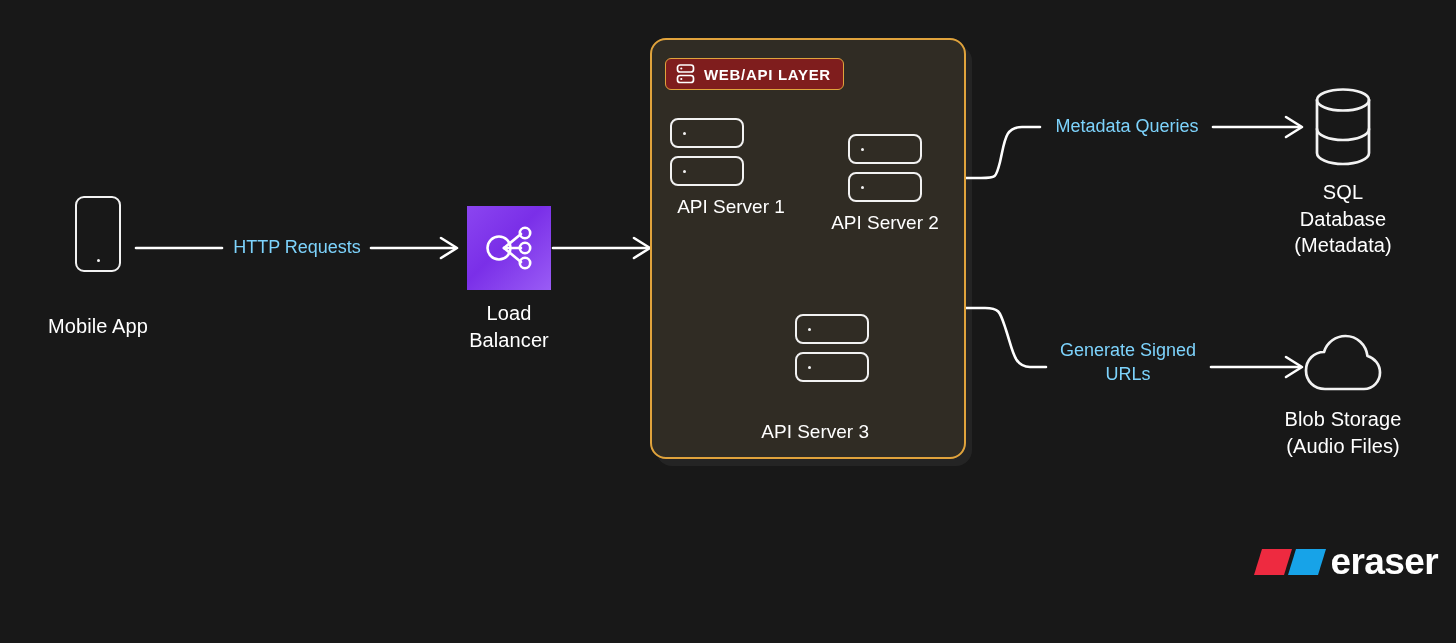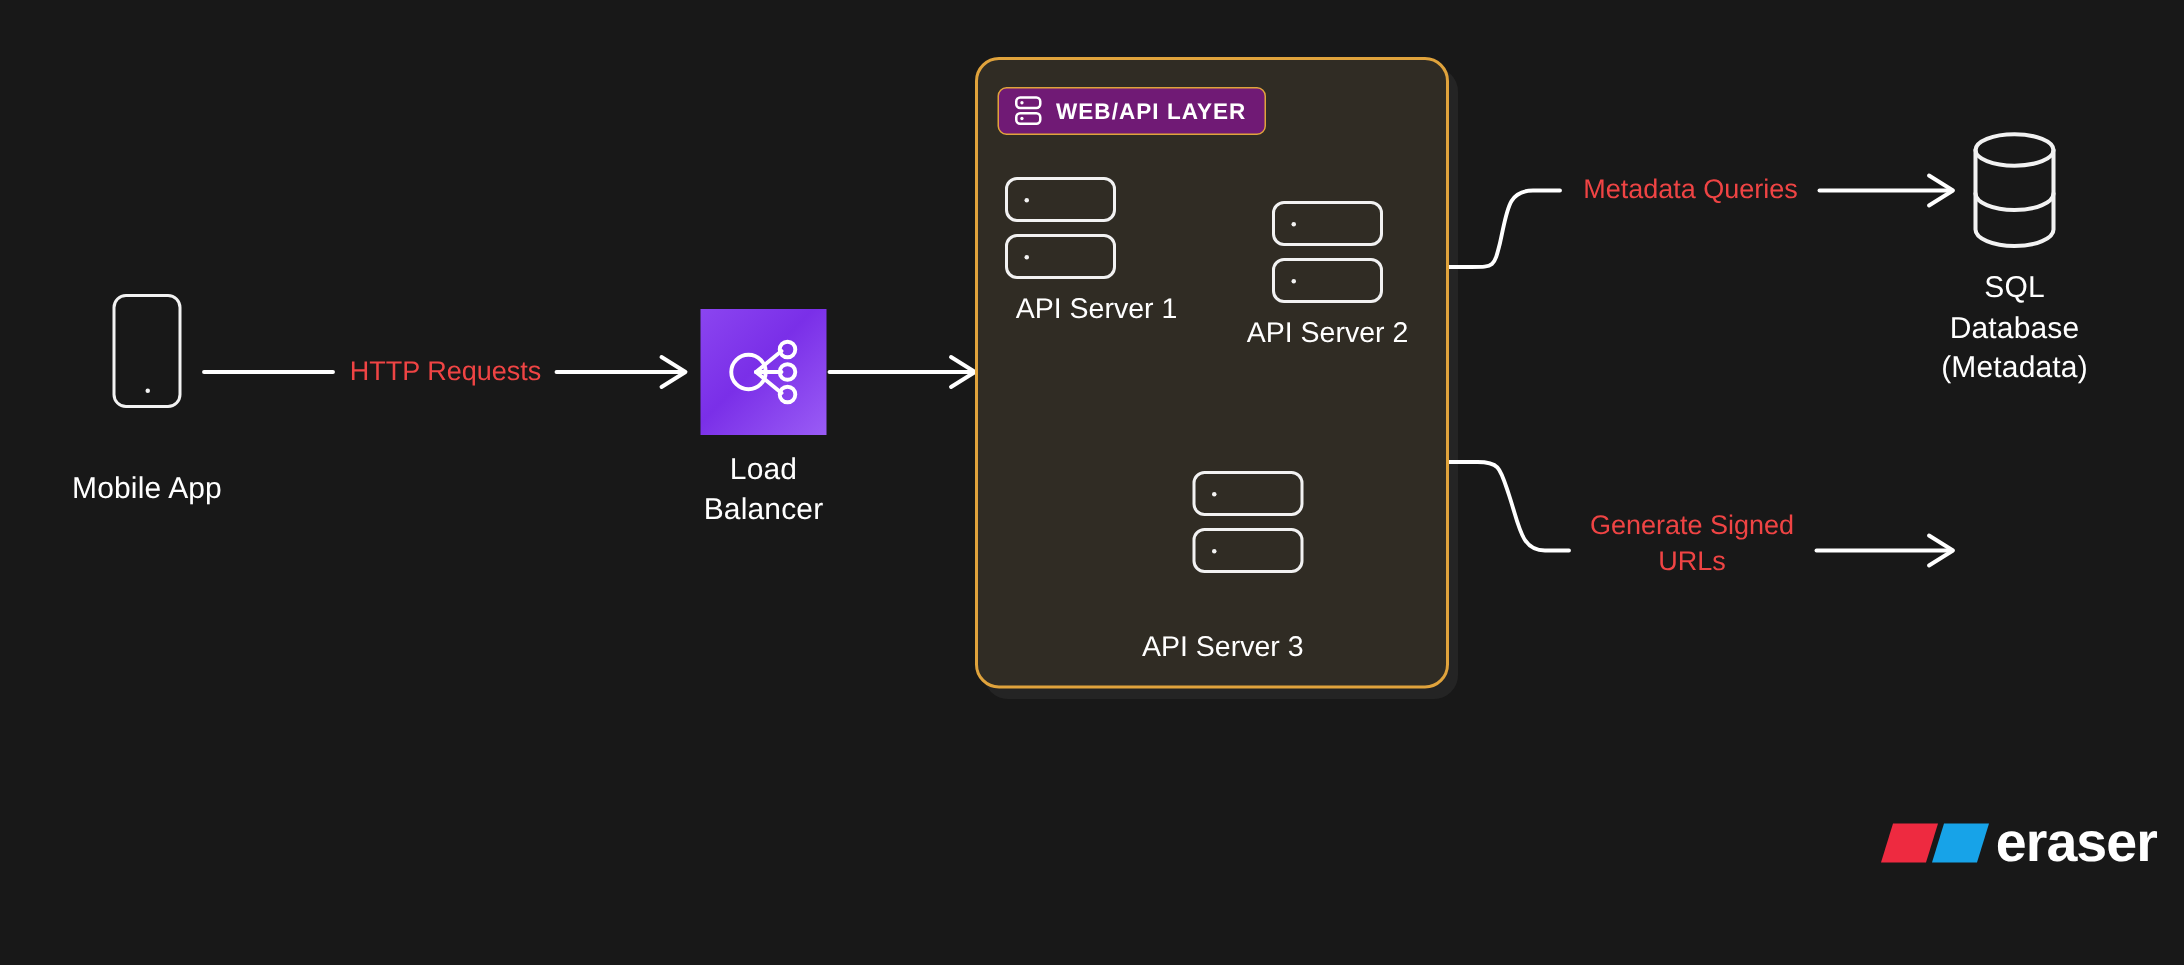--- a/index.html
+++ b/index.html
@@ -80,21 +80,21 @@
   }
   .group-badge {
     position: absolute;
     left: 13px;
     top: 18px;
     height: 32px;
     display: flex;
     align-items: center;
     gap: 9px;
     padding: 0 12px 0 10px;
-    background: #701a75;
+    background: #7f1d1d;
     border: 1.6px solid #e0a33c;
     border-radius: 6px;
     box-sizing: border-box;
   }
   .group-badge-text {
     color: #ffffff;
     font-size: 15px;
     font-weight: 700;
     letter-spacing: 0.7px;
   }
@@ -128,21 +128,21 @@
     margin-top: 10px;
     color: #ffffff;
     font-size: 19px;
     text-align: center;
     white-space: nowrap;
   }
 
   
   .edge-label {
     position: absolute;
-    color: #ef4444;
+    color: #7dd3fc;
     font-size: 18px;
     line-height: 1.35;
     text-align: center;
     white-space: pre-line;
   }
   svg.wires {
     position: absolute;
     left: 0;
     top: 0;
     width: 1456px;
@@ -261,20 +261,29 @@
         <ellipse cx="36" cy="15" rx="26" ry="10.5"></ellipse>
         <path d="M 10 15 L 10 68 C 10 74 21.6 79 36 79 C 50.4 79 62 74 62 68 L 62 15"></path>
         <path d="M 10 44 C 10 50 21.6 55 36 55 C 50.4 55 62 50 62 44"></path>
       </g>
     </svg>
     <div class="node-label">SQL
 Database
 (Metadata)</div>
   </div>
 
+  <div class="node" style="left:1243px; top:334px; width:200px;">
+    <svg width="80" height="62" viewBox="0 0 80 62" xmlns="http://www.w3.org/2000/svg">
+      <path d="M 22 55 C 11 55 3 47 3 36.5 C 3 26 11 18 21 18 C 24 8 33 2 42.5 2
+               C 54 2 63 10.5 64.5 22 C 71.5 24 77 30.5 77 38.5
+               C 77 47.5 70 55 61 55 Z" stroke="#f2f2f2" stroke-width="2.7" fill="none" stroke-linecap="round" stroke-linejoin="round"></path>
+    </svg>
+    <div class="node-label">Blob Storage
+(Audio Files)</div>
+  </div>
 
   <div class="edge-label" style="left:222px; top:235px; width:150px;">HTTP Requests</div>
 
   <div class="edge-label" style="left:1040px; top:114px; width:174px;">Metadata Queries</div>
 
   <div class="edge-label" style="left:1043px; top:338px; width:170px;">Generate Signed
 URLs</div>
 
   <div class="watermark">
     <svg width="78" height="34" viewBox="0 0 78 34" xmlns="http://www.w3.org/2000/svg">

